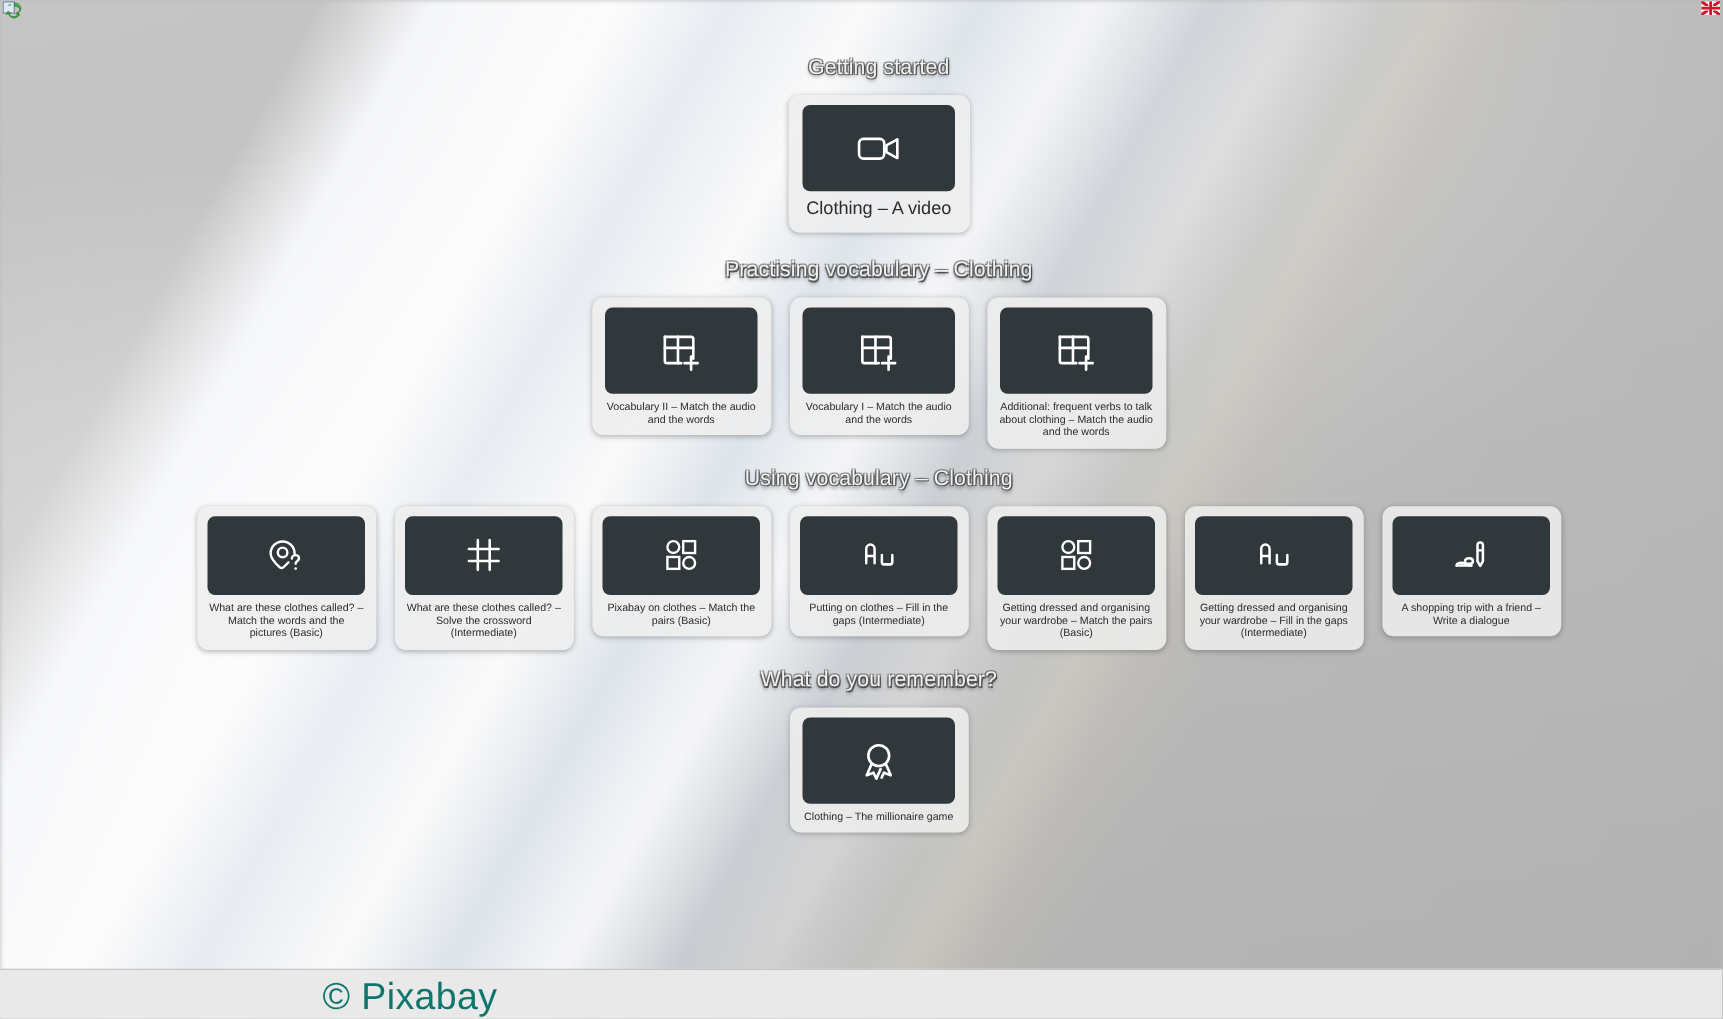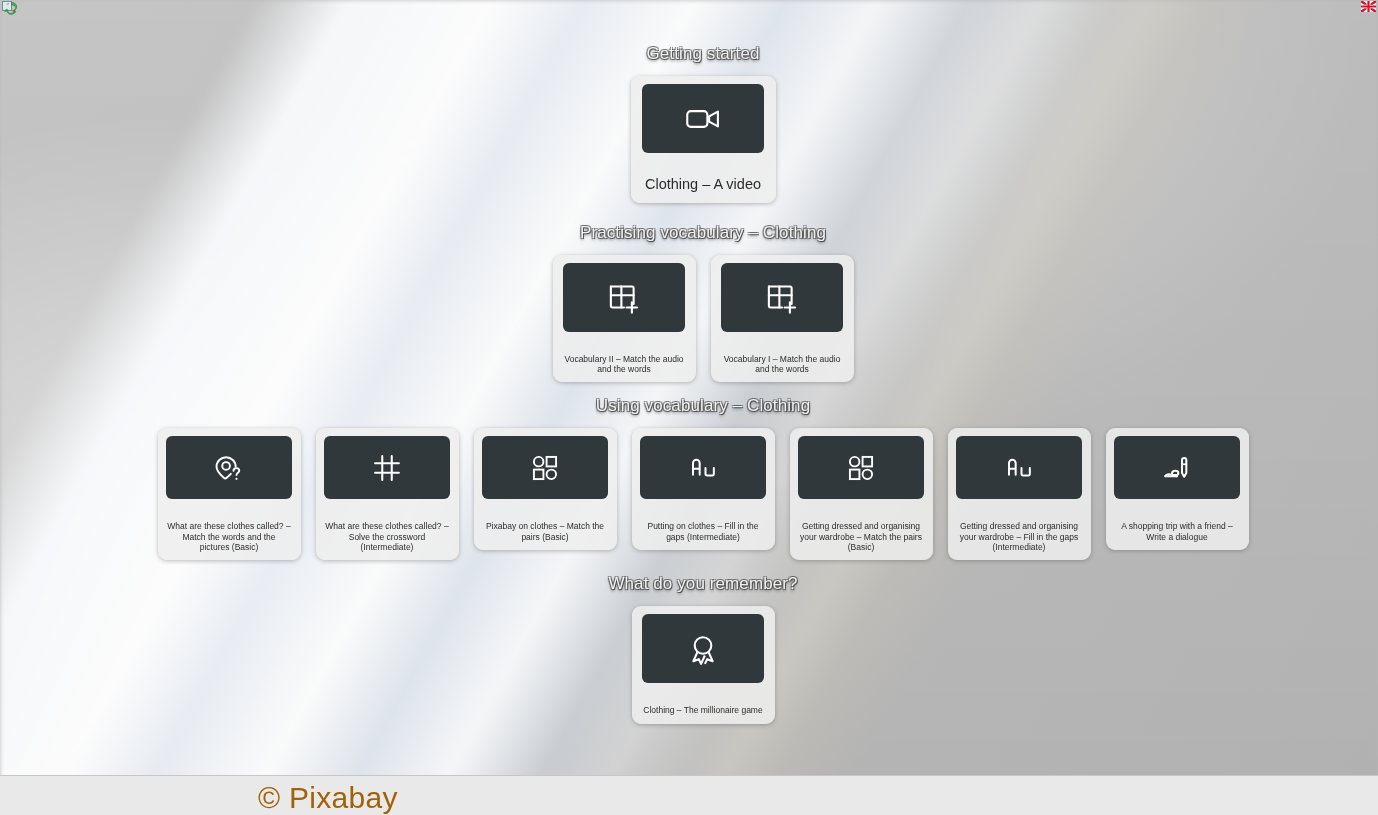--- a/index.html
+++ b/index.html
@@ -113,21 +113,20 @@
 
   .card {
     background: rgba(238,238,238,0.86);
     border-radius: 9px;
     padding: 8px 8px 6px 8px;
     box-shadow: 0 1px 4px rgba(60,60,60,0.35);
     display: flex;
     flex-direction: column;
     align-items: center;
     cursor: pointer;
-    gap: 17px;
   }
 
   .card .thumb {
     background: #31383b;
     border-radius: 6px;
     display: flex;
     align-items: center;
     justify-content: center;
   }
   .card .label {
@@ -164,21 +163,21 @@
     height: 40px;
     background: #e9e9e9;
     border-top: 1px solid #c6c6c6;
     z-index: 15;
   }
   #footer-credit {
     position: absolute;
     left: 258px;
     top: 5px;
     font-size: 30px;
-    color: #a16207;
+    color: #0f766e;
     font-weight: 400;
     letter-spacing: 0.3px;
     white-space: nowrap;
   }
 </style>
 </head>
 <body>
 
 <div id="bg-photo"></div>
 <div id="bg-tint"></div>
@@ -241,20 +240,32 @@
             <path d="M9 12h24a2 2 0 0 1 2 2v18" fill="none" stroke="#fff" stroke-width="2.4" stroke-linecap="round"></path>
             <path d="M9 12v22a2 2 0 0 0 2 2h13" fill="none" stroke="#fff" stroke-width="2.4" stroke-linecap="round"></path>
             <path d="M9 22h26" stroke="#fff" stroke-width="2.4" stroke-linecap="round"></path>
             <path d="M21 12v24" stroke="#fff" stroke-width="2.4" stroke-linecap="round"></path>
             <path d="M33 30v12M27 36h12" stroke="#fff" stroke-width="2.4" stroke-linecap="round"></path>
           </svg>
         </div>
         <div class="label">Vocabulary I – Match the audio and the words</div>
       </div>
 
+      <div class="card med">
+        <div class="thumb">
+          <svg viewBox="0 0 48 48" width="42" height="42" class="icon-svg">
+            <path d="M9 12h24a2 2 0 0 1 2 2v18" fill="none" stroke="#fff" stroke-width="2.4" stroke-linecap="round"></path>
+            <path d="M9 12v22a2 2 0 0 0 2 2h13" fill="none" stroke="#fff" stroke-width="2.4" stroke-linecap="round"></path>
+            <path d="M9 22h26" stroke="#fff" stroke-width="2.4" stroke-linecap="round"></path>
+            <path d="M21 12v24" stroke="#fff" stroke-width="2.4" stroke-linecap="round"></path>
+            <path d="M33 30v12M27 36h12" stroke="#fff" stroke-width="2.4" stroke-linecap="round"></path>
+          </svg>
+        </div>
+        <div class="label">Additional: frequent verbs to talk about clothing – Match the audio and the words</div>
+      </div>
 
     </div>
   </div>
 
   <div class="section" id="section-using">
     <div class="section-title">Using vocabulary – Clothing</div>
     <div class="card-row">
 
       <div class="card small">
         <div class="thumb">

